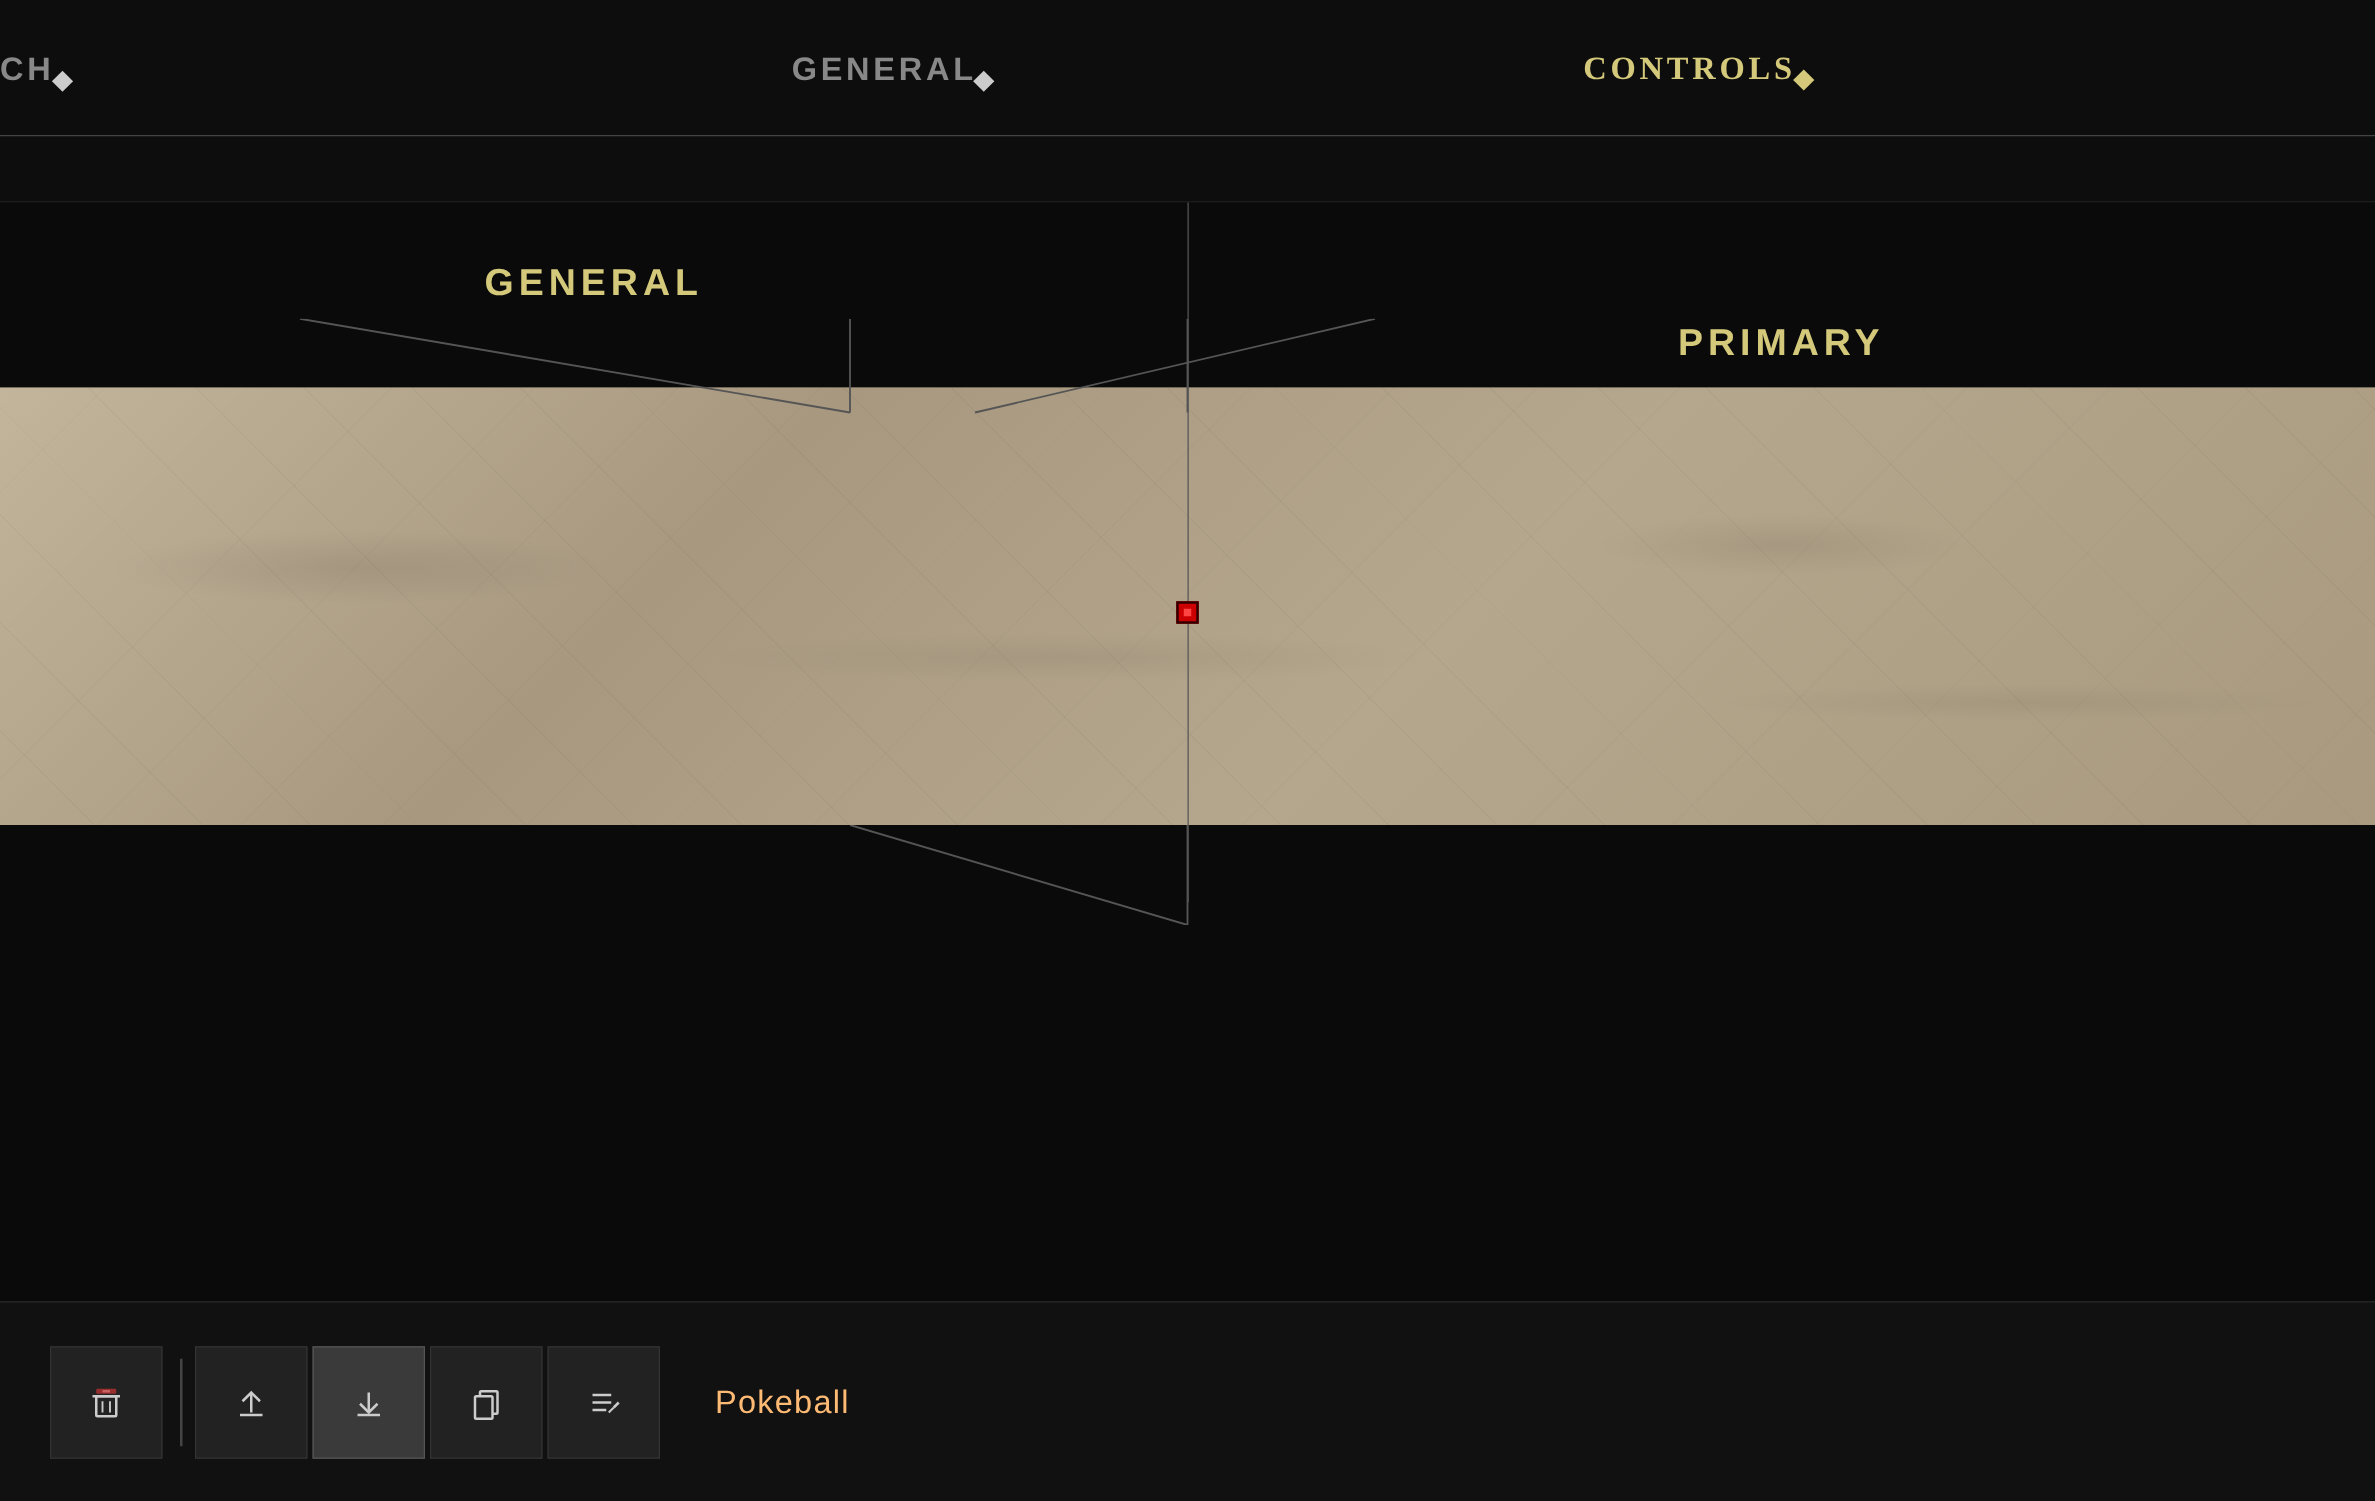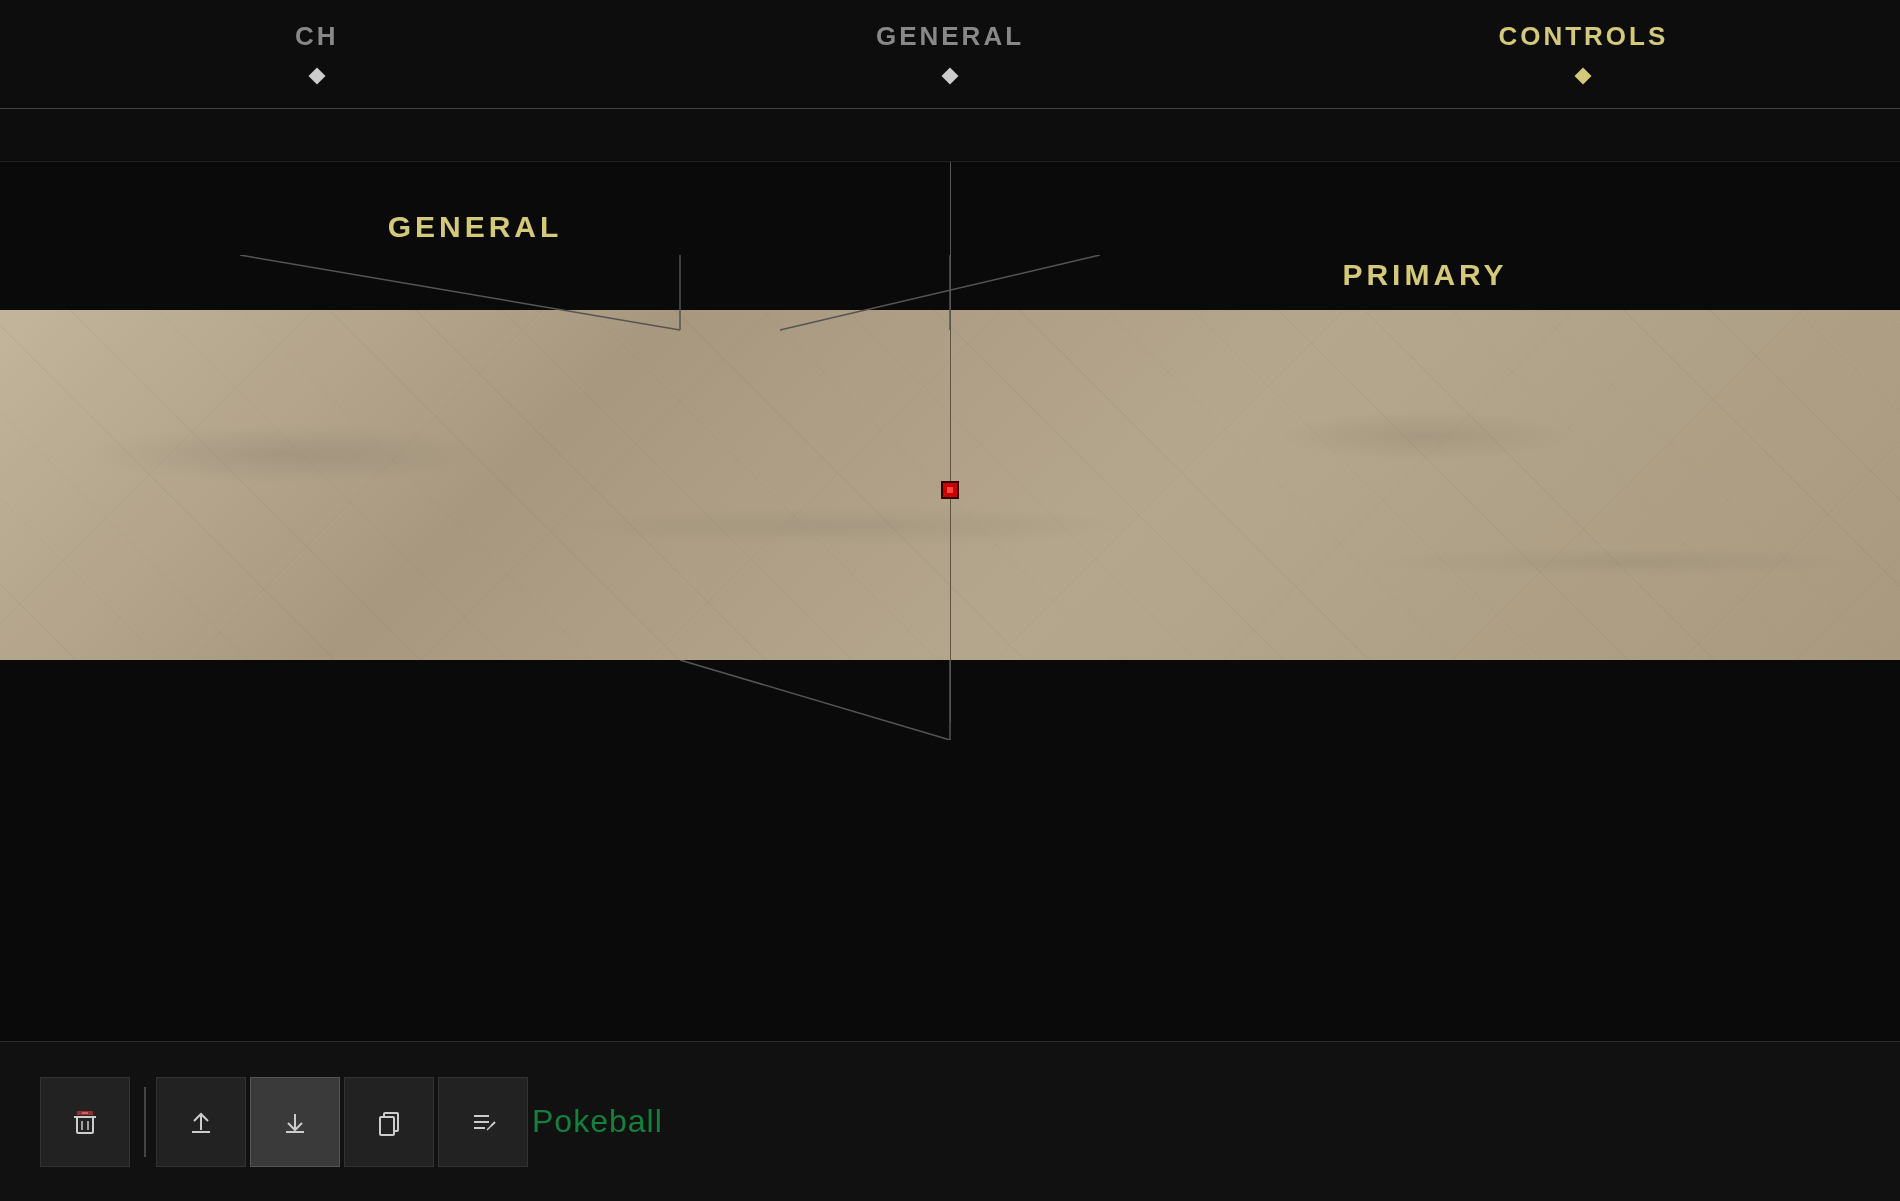--- a/index.html
+++ b/index.html
@@ -22,37 +22,38 @@
       height: 162px;
       background: #0d0d0d;
       display: flex;
       align-items: flex-start;
       border-bottom: 1px solid #222;
     }
 
     .nav-item {
       flex: 1;
       display: flex;
-      flex-direction: column;
-      align-items: center;
-      padding-top: 21px;
+      flex-direction: row;
+      align-items: center;
+      padding-top: 40px;
       cursor: pointer;
       position: relative;
     }
 
     .nav-item .nav-label {
       font-size: 26px;
       font-weight: 600;
       letter-spacing: 3px;
       color: #888;
       text-transform: uppercase;
     }
 
     .nav-item.active .nav-label {
       color: #d4c97a;
+      font-family: Liberation Serif, serif;
     }
 
     .nav-item .nav-diamond {
       width: 12px;
       height: 12px;
       background: #ccc;
       transform: rotate(45deg);
       margin-top: 18px;
       position: relative;
     }
@@ -224,22 +225,23 @@
 
     .toolbar-divider {
       width: 2px;
       height: 70px;
       background: #444;
       margin: 0 10px;
       flex-shrink: 0;
     }
 
     .profile-name {
-      font-size: 32px;
-      color: #15803d;
+      font-size: 26px;
+      color: #fdba74;
+      margin-left: 40px;
       letter-spacing: 1px;
     }
 
     
     .left-indicator {
       position: absolute;
       top: 178px;
       left: 30px;
       width: 60px;
       height: 6px;

